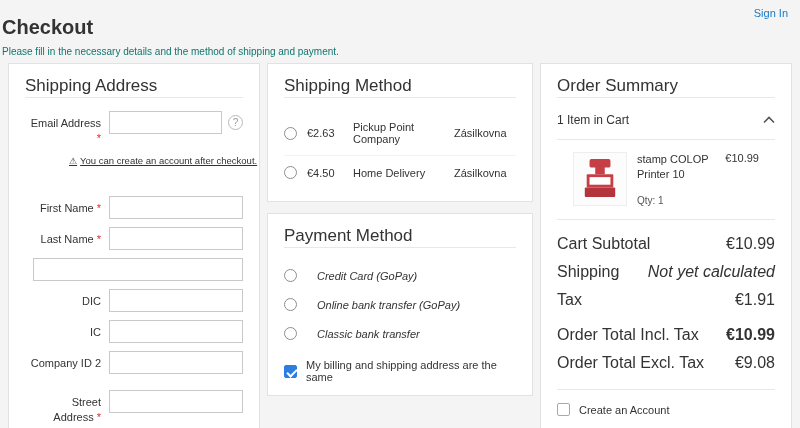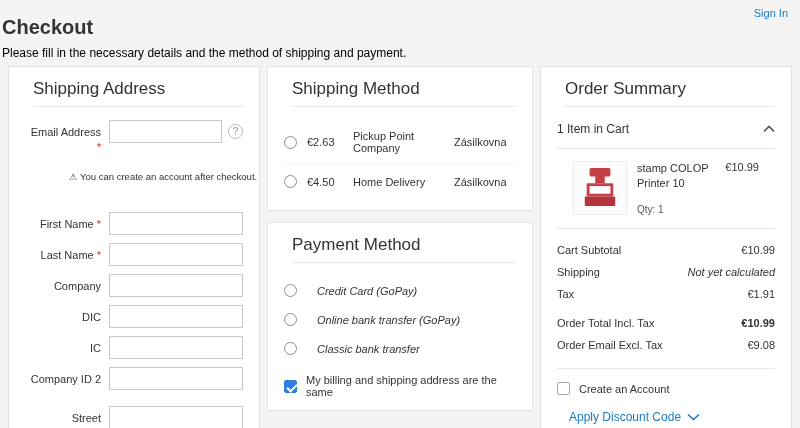--- a/index.html
+++ b/index.html
@@ -4,46 +4,46 @@
 <style>
   * { margin:0; padding:0; box-sizing:border-box; }
   html,body { width:800px; height:428px; overflow:hidden; background:#f4f4f4;
               font-family:"Liberation Sans", sans-serif; color:#333; }
 
   .topbar { height:15px; padding:3px 12px 0 0; text-align:right; }
   .signin { color:#1979c3; font-size:11px; text-decoration:none; cursor:pointer; }
 
   .page-header { padding:0 10px 6px 2px; }
   h1 { font-size:20px; font-weight:700; color:#333; margin:1px 0 7px; }
-  .subtitle { font-size:12px; color:#000000; }
+  .subtitle { font-size:10px; color:#0f766e; }
 
   .columns { display:flex; gap:7px; padding:0 8px; align-items:flex-start; }
   .card { background:#fff; border:1px solid #e2e2e2; padding:12px 16px; }
   .col-left  { width:252px; height:410px; }
   .col-mid   { width:266px; display:flex; flex-direction:column; gap:11px; }
   .col-mid .card { width:100%; }
   .col-right { width:252px; }
 
-  h2 { font-size:17px; font-weight:400; color:#333; padding-bottom:7px;
-       border-bottom:1px solid #e8e8e8; margin-bottom:13px;margin-left:8px; }
+  h2 { font-size:17px; font-weight:400; color:#333; padding-bottom:1px;
+       border-bottom:1px solid #e8e8e8; margin-bottom:13px; }
 
   
   .field-row { display:flex; align-items:flex-start; margin-bottom:8px; }
   .field-label { width:76px; text-align:right; font-size:11px; color:#333;
                  padding-top:5px; line-height:1.35; flex:0 0 auto; }
   .req { color:#e02b27; margin-left:3px; font-size:11px; }
   .req.block { display:block; }
   .field-input { flex:1; margin-left:8px; height:23px; border:1px solid #c9c9c9;
                  background:#fff; font-size:11px; padding:0 5px; min-width:0; }
   .email-wrap { flex:1; margin-left:8px; display:flex; align-items:center; gap:6px; min-width:0; }
   .email-wrap input { flex:1; height:23px; border:1px solid #c9c9c9; font-size:11px; padding:0 5px; min-width:0; }
   .help-icon { width:15px; height:15px; border:1px solid #b9b9b9; border-radius:50%;
                color:#9a9a9a; font-size:10px; display:flex; align-items:center;
                justify-content:center; flex:0 0 auto; cursor:pointer; }
-  .email-note { font-size:9.5px; color:#333; margin:16px 0 30px 44px; white-space:nowrap; }
+  .email-note { font-size:9.5px; color:#333; margin:9px 0 30px 44px; white-space:nowrap;text-decoration:underline; }
   .warn-icon { font-size:9px; color:#333; margin-right:3px; }
   .street-row { margin-top:16px; }
 
   
   .radio { width:13px; height:13px; border:1px solid #8e8e8e; border-radius:50%;
            background:#fff; flex:0 0 auto; cursor:pointer; }
   .checkbox { width:13px; height:13px; border:1px solid #a9a9a9; border-radius:2px;
               background:#fff; flex:0 0 auto; cursor:pointer; position:relative; }
   .checkbox.checked { background:#2f7de0; border-color:#2f7de0; }
   .checkbox.checked::after { content:""; position:absolute; left:4px; top:1px;
@@ -68,21 +68,21 @@
                  font-size:12px; padding:2px 0 12px; border-bottom:1px solid #e8e8e8;
                  cursor:pointer; }
   .product { display:flex; gap:10px; padding:12px 16px 13px; border-bottom:1px solid #e8e8e8; }
   .thumb { width:54px; height:54px; flex:0 0 auto; border:1px solid #eee;
            background:#fcfcfc; display:flex; align-items:center; justify-content:center; }
   .product-info { flex:1; min-width:0; }
   .product-top { display:flex; justify-content:space-between; gap:6px; font-size:11px; }
   .product-name { width:108px; line-height:1.35; }
   .qty { font-size:10px; color:#555; margin-top:13px; }
   .totals { padding:10px 0 12px; border-bottom:1px solid #e8e8e8; }
-  .total-row { display:flex; justify-content:space-between; font-size:11px; padding:5px 0; }
+  .total-row { display:flex; justify-content:space-between; font-size:16px; padding:5px 0; }
   .total-row.shipping .total-value { font-style:italic; }
   .total-row.incl { margin-top:7px; }
   .total-row.incl .total-value { font-weight:700; }
   .account-row { display:flex; align-items:center; gap:9px; padding:13px 0 2px; font-size:11px; }
   .discount-link { display:flex; align-items:center; gap:6px; margin:13px 0 2px 12px;
                    color:#1979c3; font-size:12px; cursor:pointer; }
 </style>
 </head>
 <body>
 
@@ -121,23 +121,20 @@
     </div>
 
     <div class="field-row">
       <label class="field-label">
         <span>Last Name</span><span class="req">*</span>
       </label>
       <input class="field-input" value="" style="">
     </div>
 
     <div class="field-row">
-      <label class="field-label">
-        <span>Company</span>
-      </label>
       <input class="field-input" value="" style="">
     </div>
 
     <div class="field-row">
       <label class="field-label">
         <span>DIC</span>
       </label>
       <input class="field-input" value="" style="">
     </div>
 
@@ -248,21 +245,21 @@
       </div>
       <div class="total-row">
         <span>Tax</span>
         <span class="total-value">€1.91</span>
       </div>
       <div class="total-row incl">
         <span>Order Total Incl. Tax</span>
         <span class="total-value">€10.99</span>
       </div>
       <div class="total-row">
-        <span>Order Email Excl. Tax</span>
+        <span>Order Total Excl. Tax</span>
         <span class="total-value">€9.08</span>
       </div>
     </div>
 
     <div class="account-row">
       <span class="checkbox"></span>
       <span>Create an Account</span>
     </div>
 
     <div class="discount-link">

